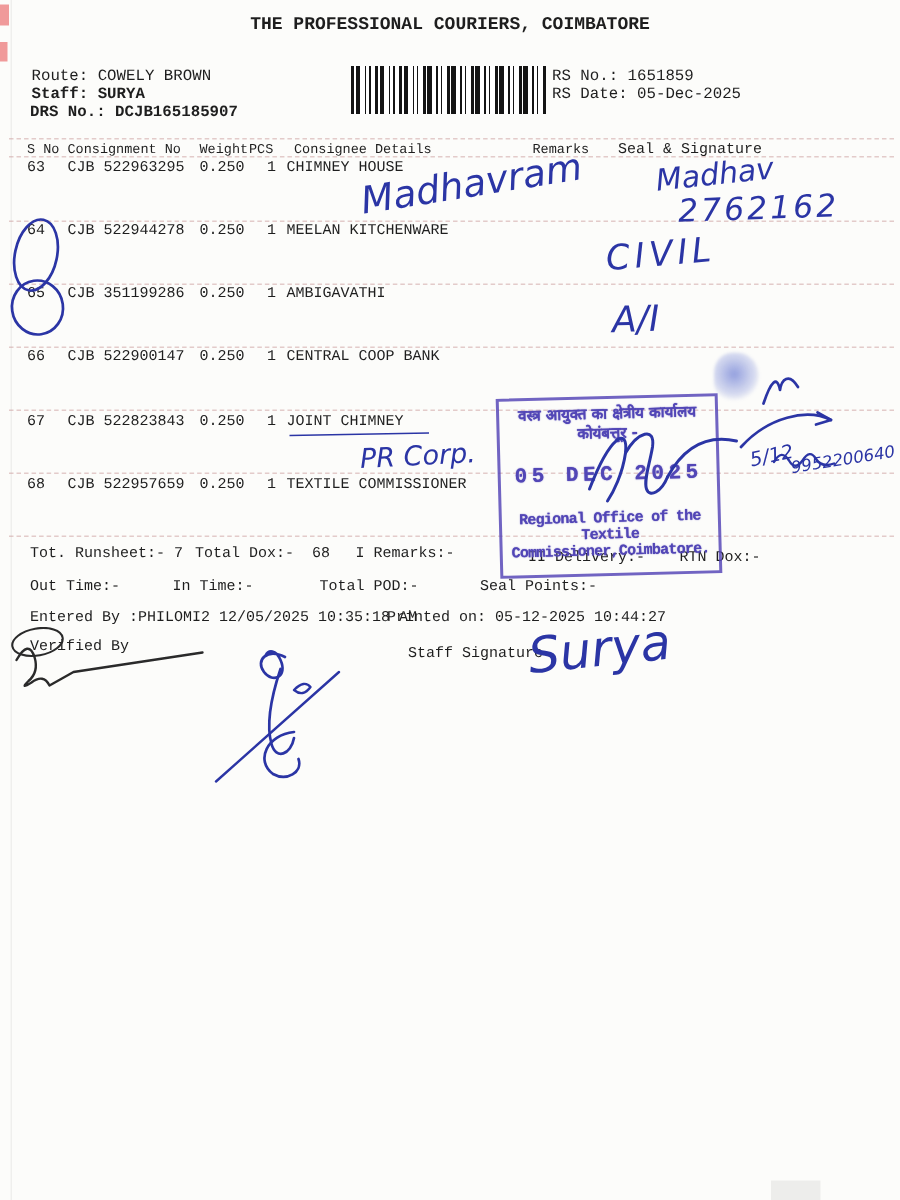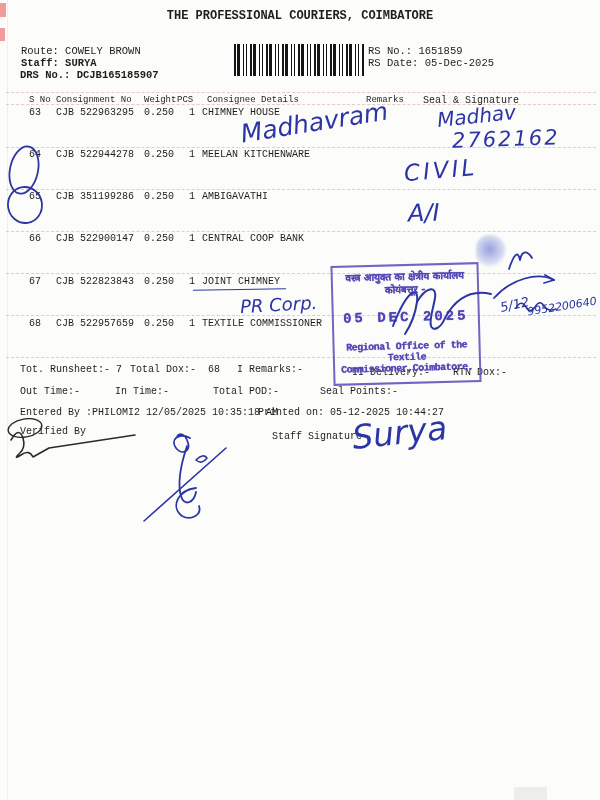--- a/index.html
+++ b/index.html
@@ -3,21 +3,21 @@
 <meta charset="utf-8">
 <style>
   *{margin:0;padding:0;box-sizing:border-box}
   html,body{background:#9a9a9a}
   .page{position:relative;width:600px;height:800px;margin:0 auto;background:#fcfcfa;
         font-family:"Liberation Mono","DejaVu Sans Mono",monospace;color:#1e1e1e;overflow:hidden}
   .t{position:absolute;white-space:pre;font-size:10px;line-height:11px}
   .b{font-weight:bold}
   .ctr{left:0;width:600px;text-align:center}
   .sep{position:absolute;left:6px;width:590px;border-top:1px dashed rgba(206,162,162,.55);height:0}
-  .row{position:absolute;left:11px;width:494px;height:14px}
+  .row{position:absolute;left:0;width:494px;height:14px}
   .row span{position:absolute;top:0;font-size:10px;white-space:pre}
   .c-sno{left:18px}.c-con{left:45px}.c-wt{left:133px}.c-pcs{left:178px}.c-name{left:191px}
   .h-sno{left:18px}.h-con{left:45px}.h-wt{left:133px}.h-pcs{left:166px}.h-name{left:196px}.h-rem{left:355px}.h-seal{left:412px}
   .barcode{position:absolute;left:234px;top:44px;width:130px;height:32px;
     background:repeating-linear-gradient(90deg,#141414 0 2px,#fff 2px 3px,#141414 3px 6px,#fff 6px 9px,#141414 9px 10px,#fff 10px 12px,#141414 12px 13px,#fff 13px 16px)}
   .hw{position:absolute;font-family:"DejaVu Sans",sans-serif;font-style:italic;color:#2b35a5;white-space:nowrap;z-index:7}
   .ink{stroke:#2b35a5;fill:none;stroke-linecap:round;stroke-linejoin:round}
   .blk{stroke:#2a2a2a;fill:none;stroke-linecap:round;stroke-linejoin:round}
   .sig{position:absolute;z-index:7}
   .stamp{position:absolute;left:332px;top:264px;width:148px;height:120px;z-index:6;

